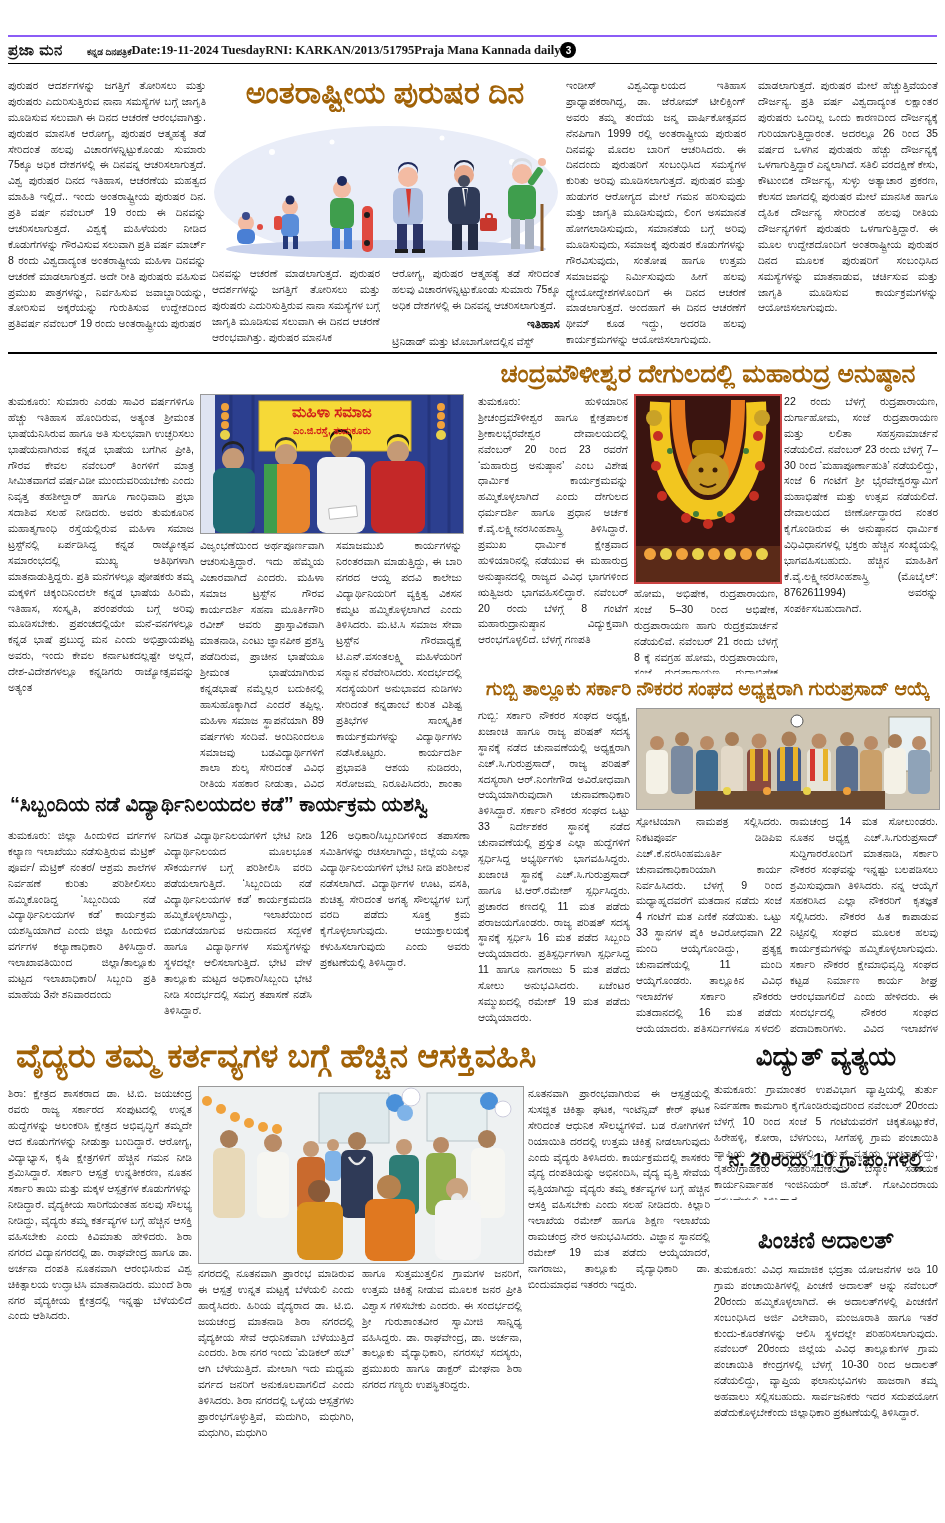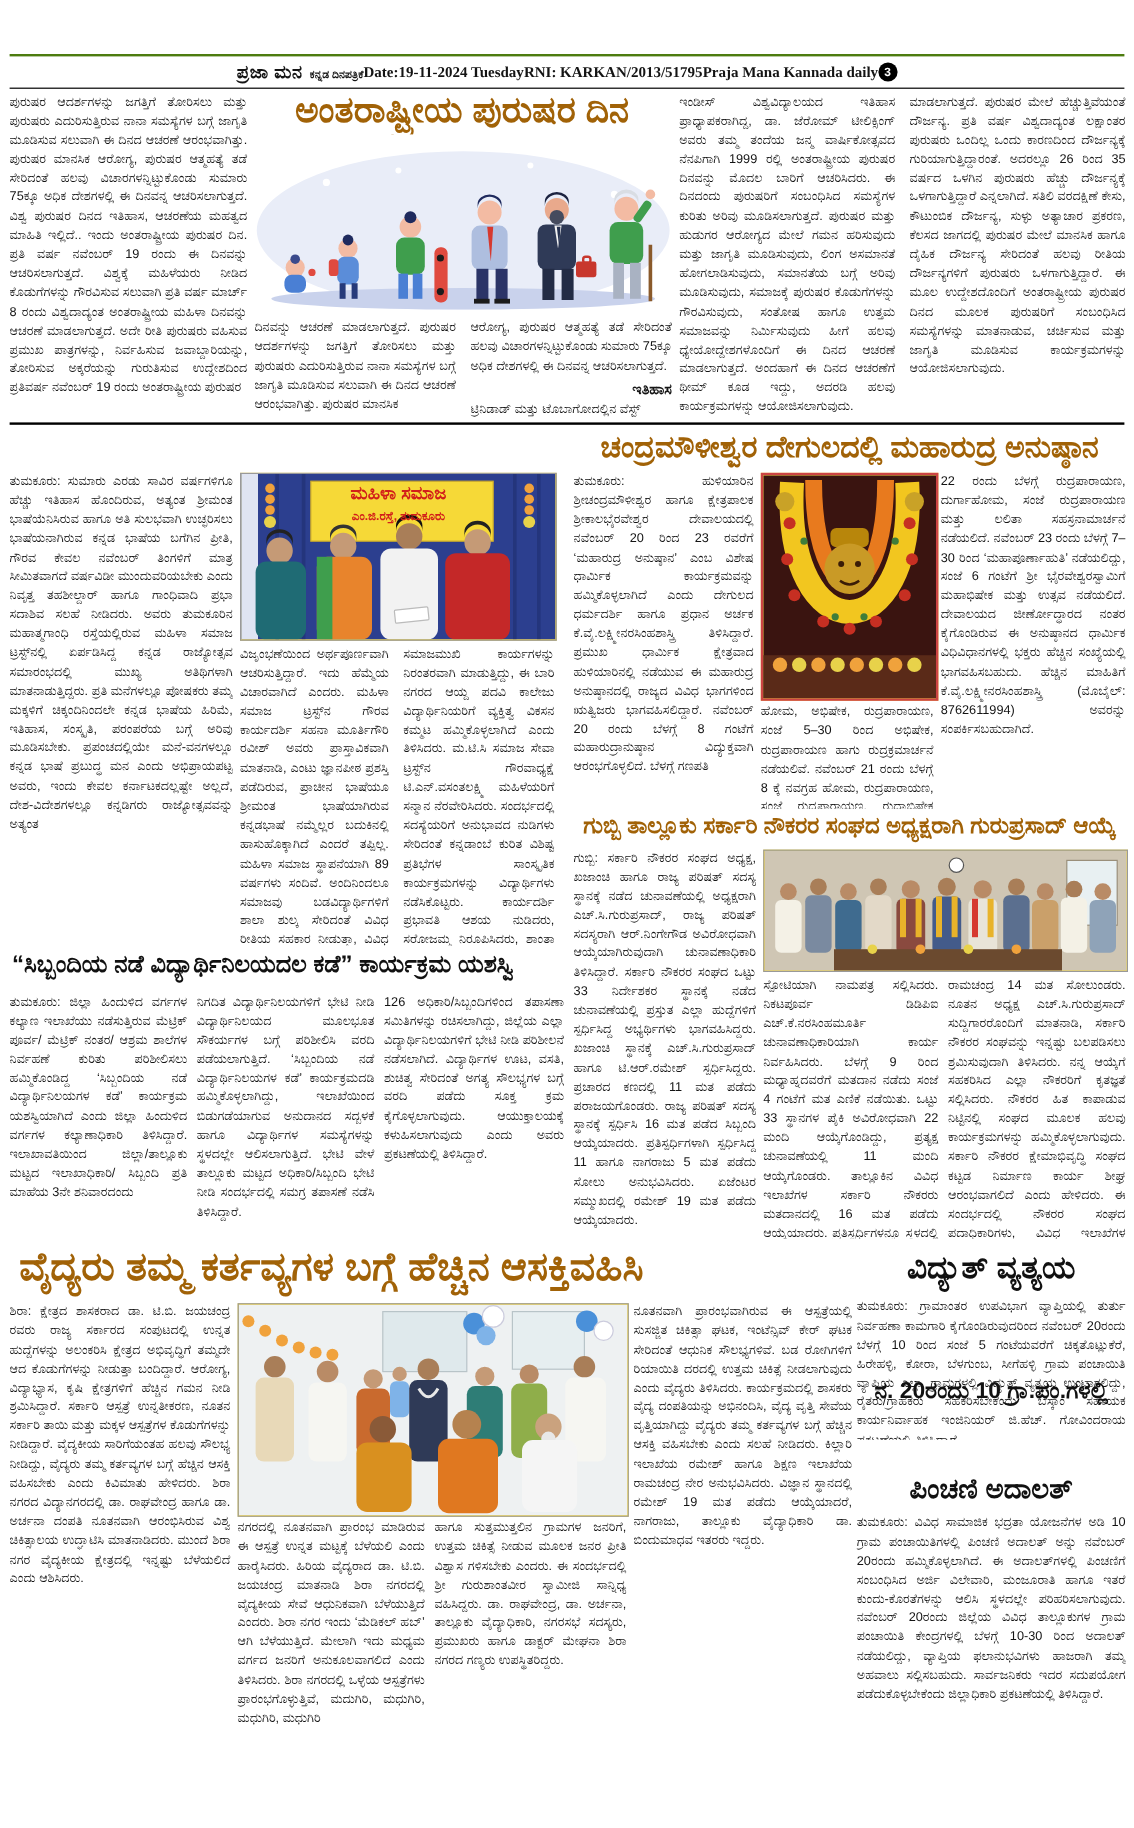--- a/index.html
+++ b/index.html
@@ -1,34 +1,34 @@
 <!DOCTYPE html>
 <html><head>
 <meta charset="utf-8">
 <style>
   html,body{margin:0;padding:0;background:#f2f2f2;}
   #page{position:relative;width:945px;height:1523px;background:#ffffff;margin:0 auto;
         font-family:"Liberation Sans","DejaVu Sans",sans-serif;color:#141414;overflow:hidden;}
   .rule{position:absolute;background:#000;}
   
-  #header{position:absolute;left:8px;right:8px;top:45px;height:26px;
-          border-top:2px solid #4d7c0f;border-bottom:1.5px solid #000;
-          display:flex;align-items:center;justify-content:center;}
+  #header{position:absolute;left:8px;right:8px;top:35px;height:26px;
+          border-top:2px solid #8b5cf6;border-bottom:1.5px solid #000;
+          display:flex;align-items:center;justify-content:flex-start;}
   .logo{font-weight:bold;font-size:15px;letter-spacing:.5px;}
-  .logo-tag{font-size:9px;font-weight:bold;margin-left:6px;}
+  .logo-tag{font-size:9px;font-weight:bold;margin-left:24px;}
   .hdr-item{font-size:12.5px;font-weight:bold;font-family:"Liberation Serif","DejaVu Serif",serif;}
   .page-circle{width:16px;height:16px;border-radius:50%;background:#000;color:#fff;
                font-size:10px;font-weight:bold;display:flex;align-items:center;justify-content:center;}
   
   .col{position:absolute;font-size:10.6px;line-height:1.5;text-align:justify;
        overflow:hidden;word-break:break-word;}
   .hl-red{color:#a16207;font-weight:bold;}
   .hl-black{color:#111;font-weight:bold;}
   .subhead{font-weight:bold;text-align:right;font-size:12px;margin:3px 0;}
-  .photo{position:absolute;overflow:hidden;border:1px solid #999;background:#fde047;}
+  .photo{position:absolute;overflow:hidden;border:1px solid #999;background:#fef9c3;}
   .photo svg{display:block;width:100%;height:100%;}
   .banner-text{position:absolute;color:#d21f1a;font-weight:bold;text-align:center;width:100%;}
   .center{text-align:center;}
 </style>
 </head>
 <body>
 
 <div id="page">
 
   <div id="header">

